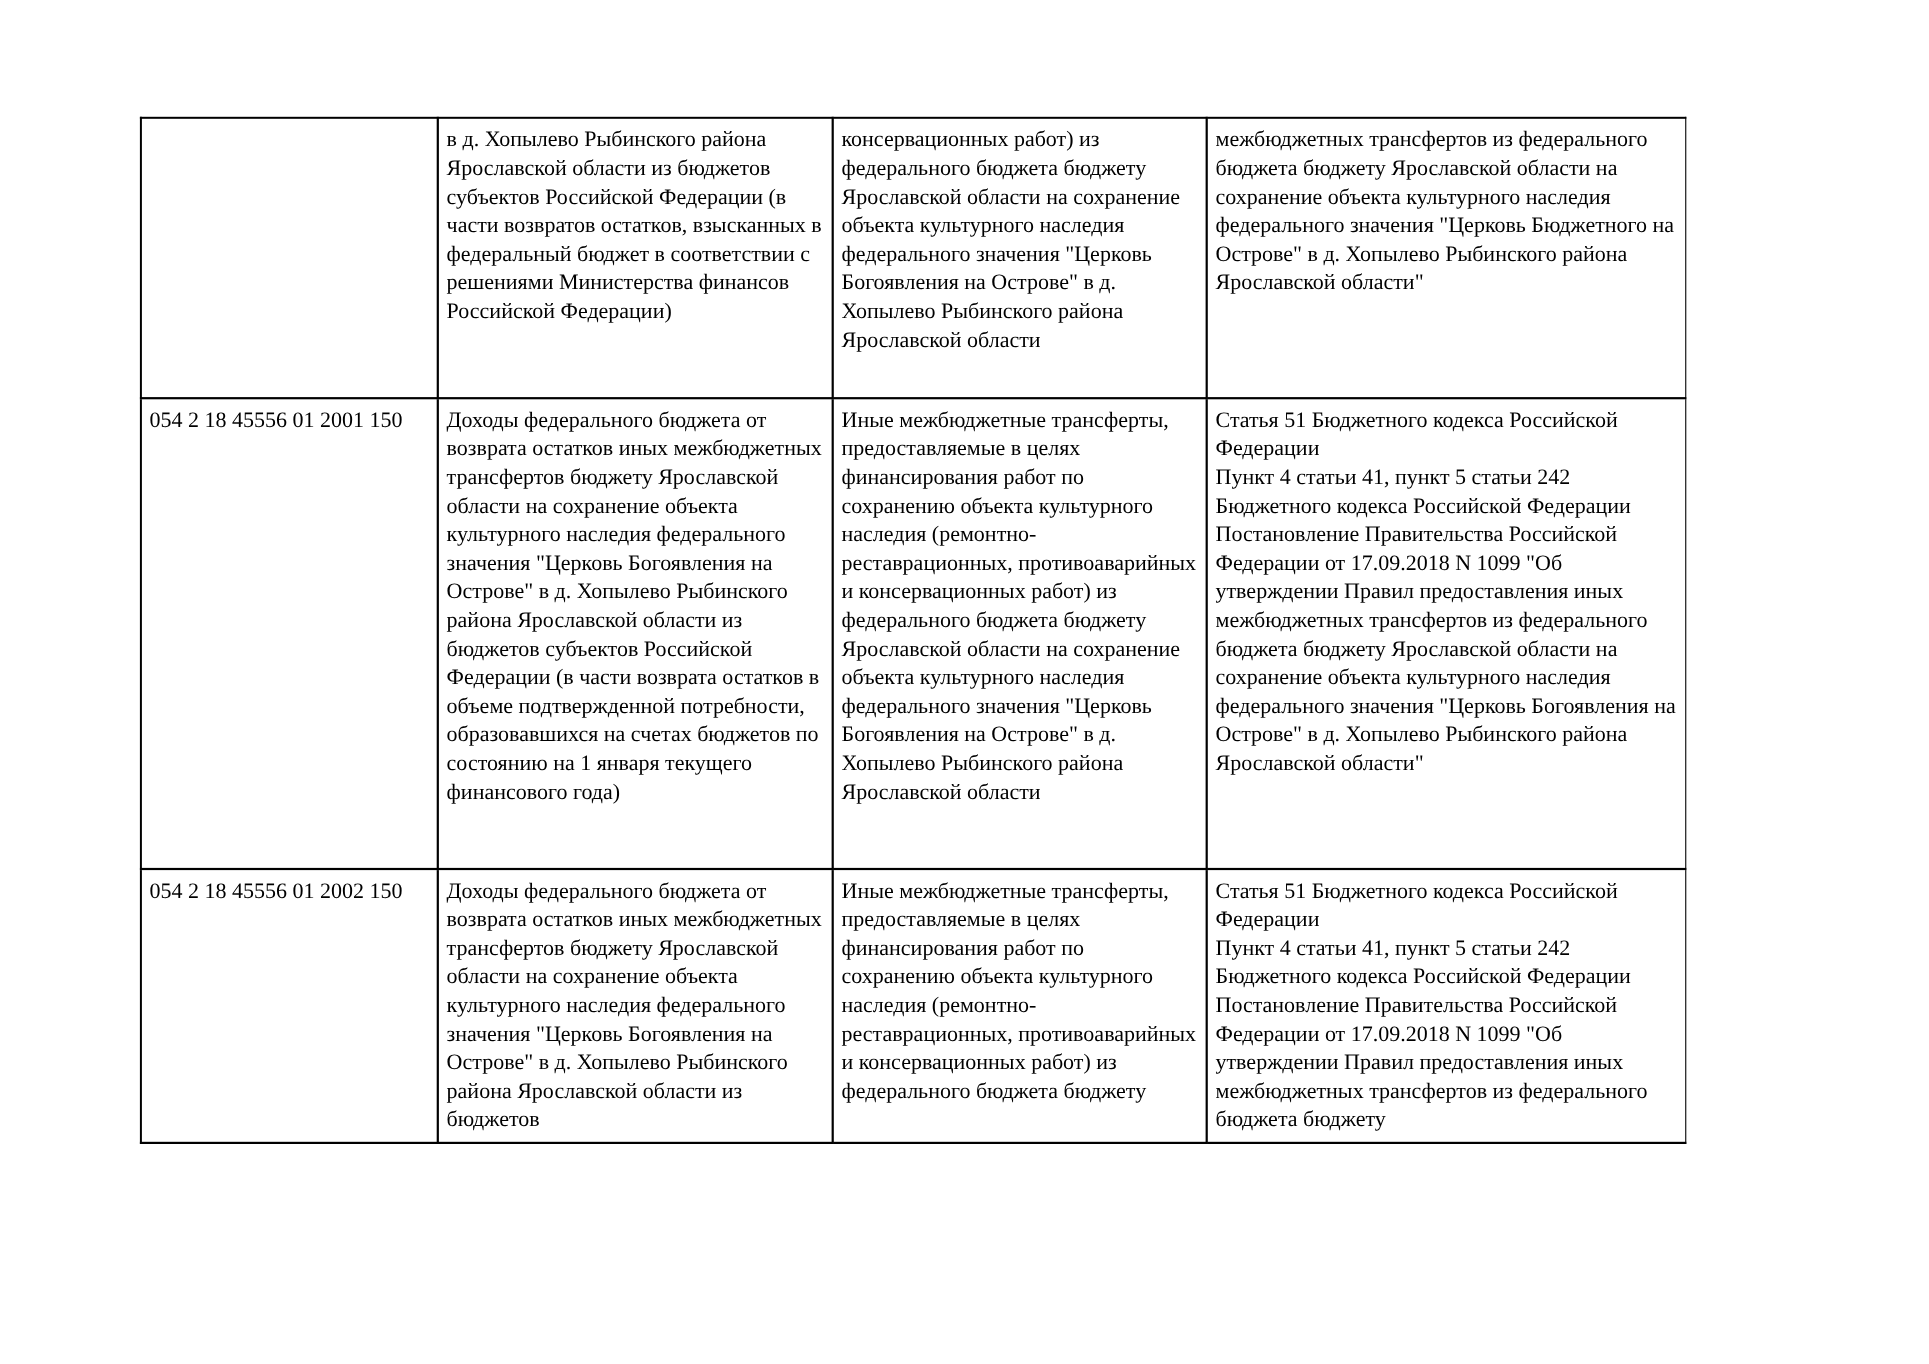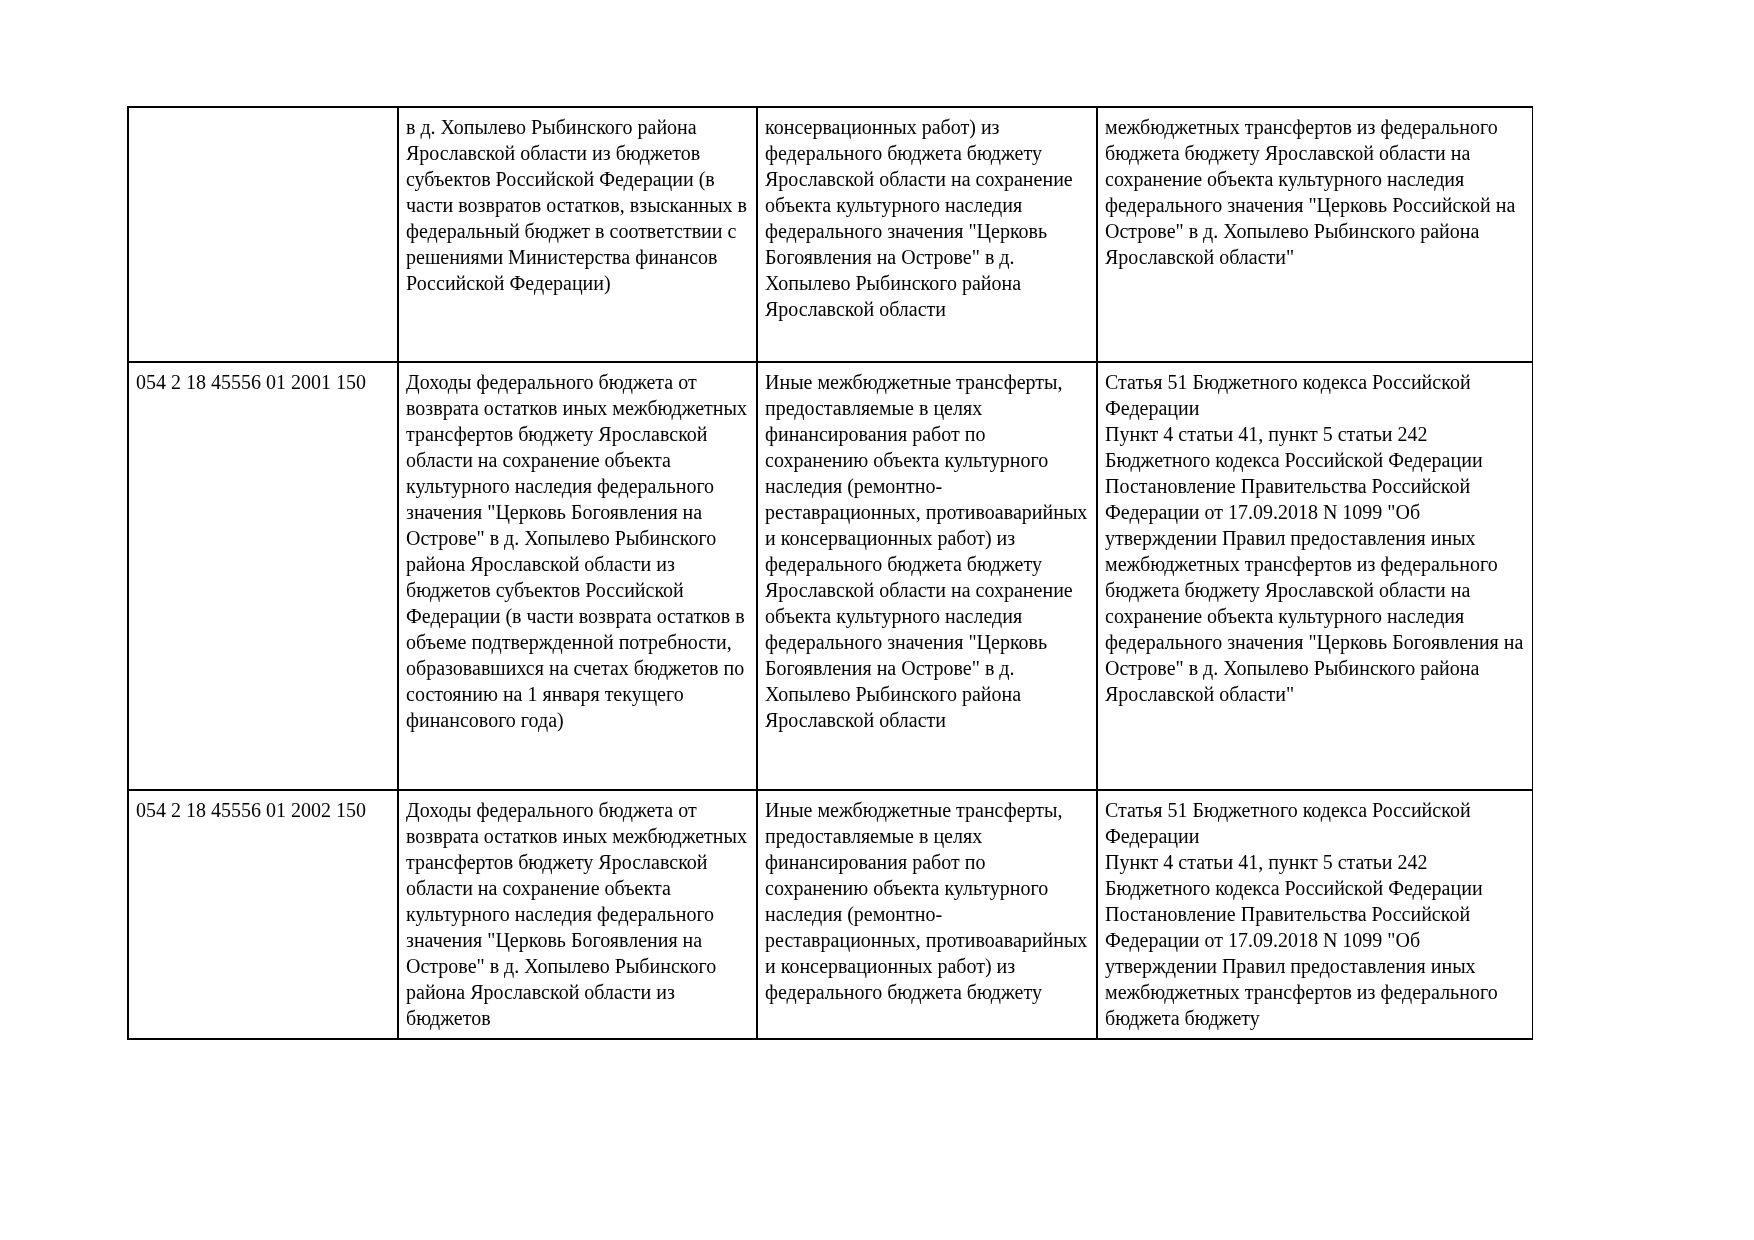--- a/index.html
+++ b/index.html
@@ -56,21 +56,21 @@
         <col style="width:270px">
         <col style="width:359px">
         <col style="width:340px">
         <col style="width:436px">
       </colgroup>
       <tbody>
         <tr class="r0">
           <td></td>
           <td>в д. Хопылево Рыбинского района Ярославской области из бюджетов субъектов Российской Федерации (в части возвратов остатков, взысканных в федеральный бюджет в соответствии с решениями Министерства финансов Российской Федерации)</td>
           <td>консервационных работ) из федерального бюджета бюджету Ярославской области на сохранение объекта культурного наследия федерального значения "Церковь Богоявления на Острове" в д. Хопылево Рыбинского района Ярославской области</td>
-          <td>межбюджетных трансфертов из федерального бюджета бюджету Ярославской области на сохранение объекта культурного наследия федерального значения "Церковь Российской на Острове" в д. Хопылево Рыбинского района Ярославской области"</td>
+          <td>межбюджетных трансфертов из федерального бюджета бюджету Ярославской области на сохранение объекта культурного наследия федерального значения "Церковь Бюджетного на Острове" в д. Хопылево Рыбинского района Ярославской области"</td>
         </tr>
         <tr class="r1">
           <td>054 2 18 45556 01 2001 150</td>
           <td>Доходы федерального бюджета от возврата остатков иных межбюджетных трансфертов бюджету Ярославской области на сохранение объекта культурного наследия федерального значения "Церковь Богоявления на Острове" в д. Хопылево Рыбинского района Ярославской области из бюджетов субъектов Российской Федерации (в части возврата остатков в объеме подтвержденной потребности, образовавшихся на счетах бюджетов по состоянию на 1 января текущего финансового года)</td>
           <td>Иные межбюджетные трансферты, предоставляемые в целях финансирования работ по сохранению объекта культурного наследия (ремонтно-реставрационных, противоаварийных и консервационных работ) из федерального бюджета бюджету Ярославской области на сохранение объекта культурного наследия федерального значения "Церковь Богоявления на Острове" в д. Хопылево Рыбинского района Ярославской области</td>
           <td>Статья 51 Бюджетного кодекса Российской Федерации
 Пункт 4 статьи 41, пункт 5 статьи 242 Бюджетного кодекса Российской Федерации
 Постановление Правительства Российской Федерации от 17.09.2018 N 1099 "Об утверждении Правил предоставления иных межбюджетных трансфертов из федерального бюджета бюджету Ярославской области на сохранение объекта культурного наследия федерального значения "Церковь Богоявления на Острове" в д. Хопылево Рыбинского района Ярославской области"</td>
         </tr>
         <tr class="r2">

